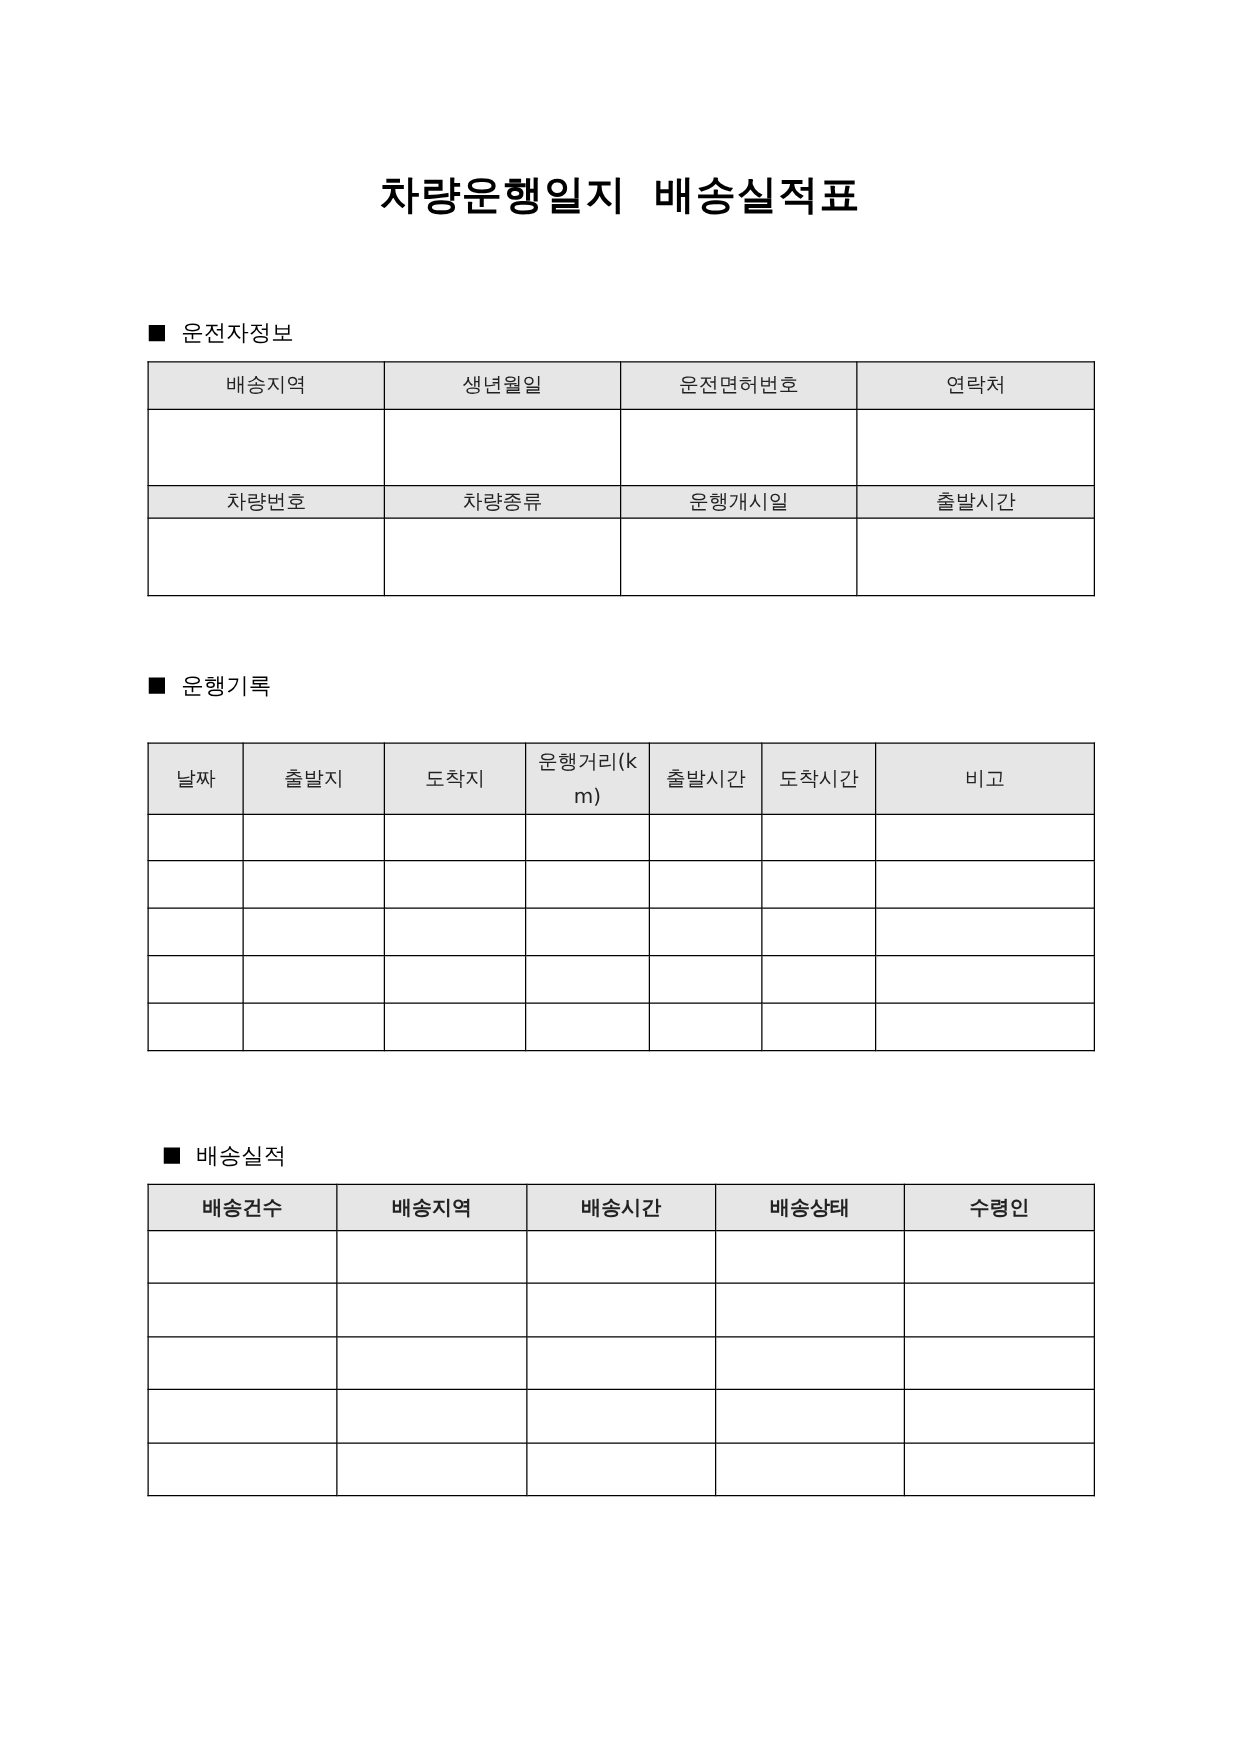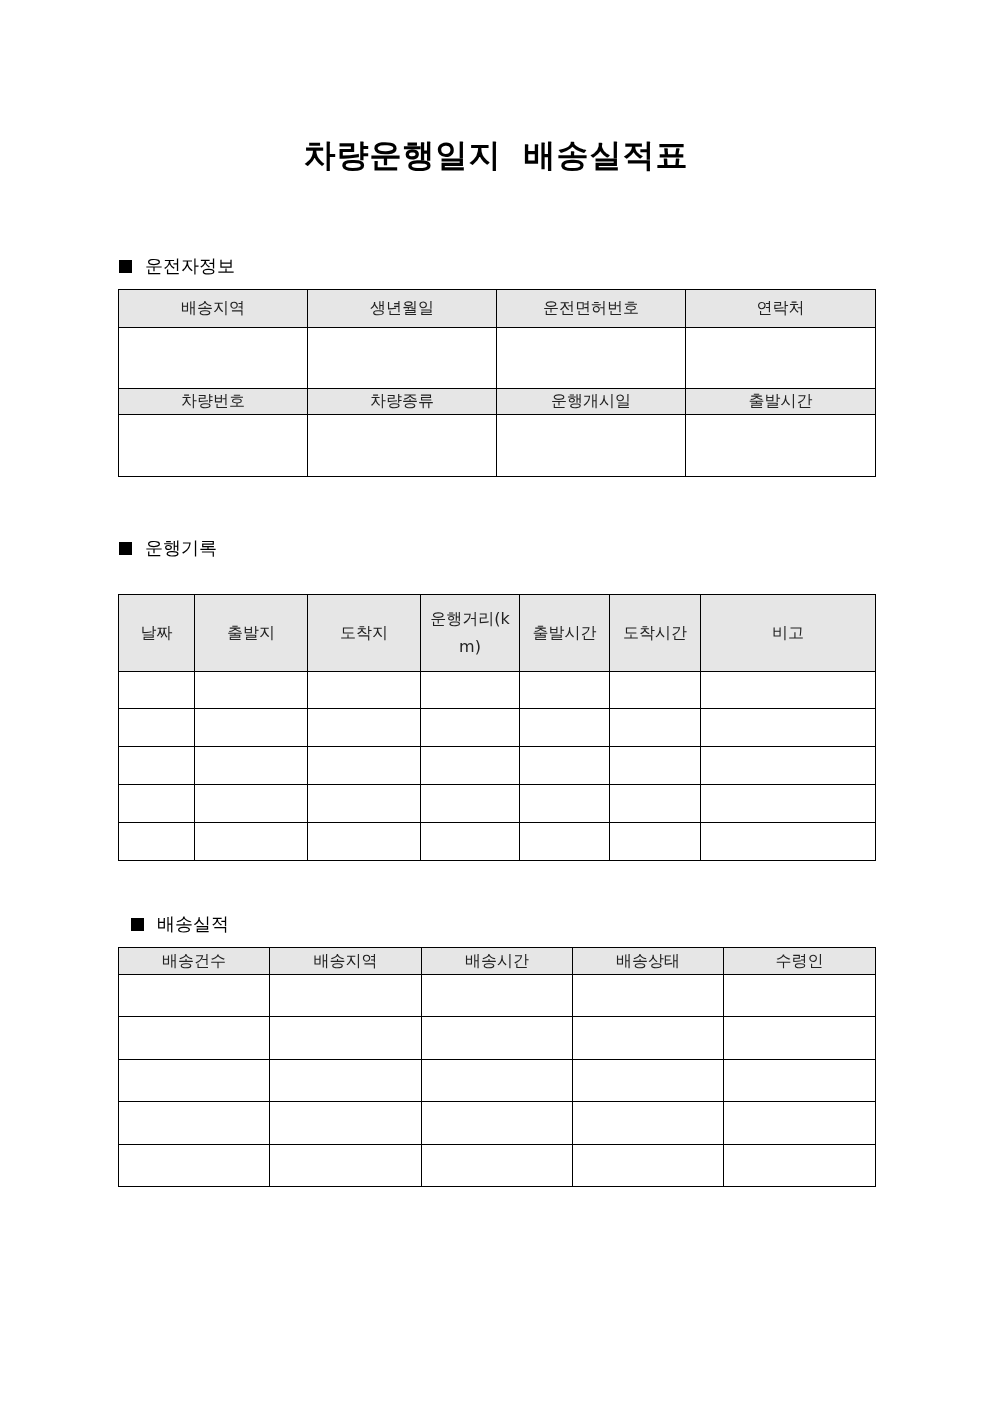--- a/index.html
+++ b/index.html
@@ -66,21 +66,21 @@
   <colgroup>
     <col style="width:76px">
       <col style="width:113px">
       <col style="width:113px">
       <col style="width:99px">
     <col style="width:90px">
       <col style="width:91px">
       <col style="width:175px">
   </colgroup>
   <tbody>
-      <tr style="height:77px;">
+      <tr style="height:57px;">
     <td class="h">날짜</td>
     <td class="h">출발지</td>
     <td class="h">도착지</td>
     <td class="h t2h" style="word-break:break-all; padding:0 4px;">운행거리(km)</td>
     <td class="h">출발시간</td>
     <td class="h">도착시간</td>
     <td class="h">비고</td>
   </tr>
   <tr style="height:37px;">
     <td></td>
@@ -137,21 +137,21 @@
 
 <table style="top:947px; width:757px;">
   <colgroup>
     <col style="width:151px">
       <col style="width:152px">
       <col style="width:151px">
       <col style="width:151px">
       <col style="width:152px">
   </colgroup>
   <tbody>
-      <tr style="height:27px;">
+      <tr style="height:37px;font-weight:bold;">
     <td class="h">배송건수</td>
     <td class="h">배송지역</td>
     <td class="h">배송시간</td>
     <td class="h">배송상태</td>
     <td class="h">수령인</td>
   </tr>
   <tr style="height:42px;">
     <td></td>
     <td></td>
     <td></td>

